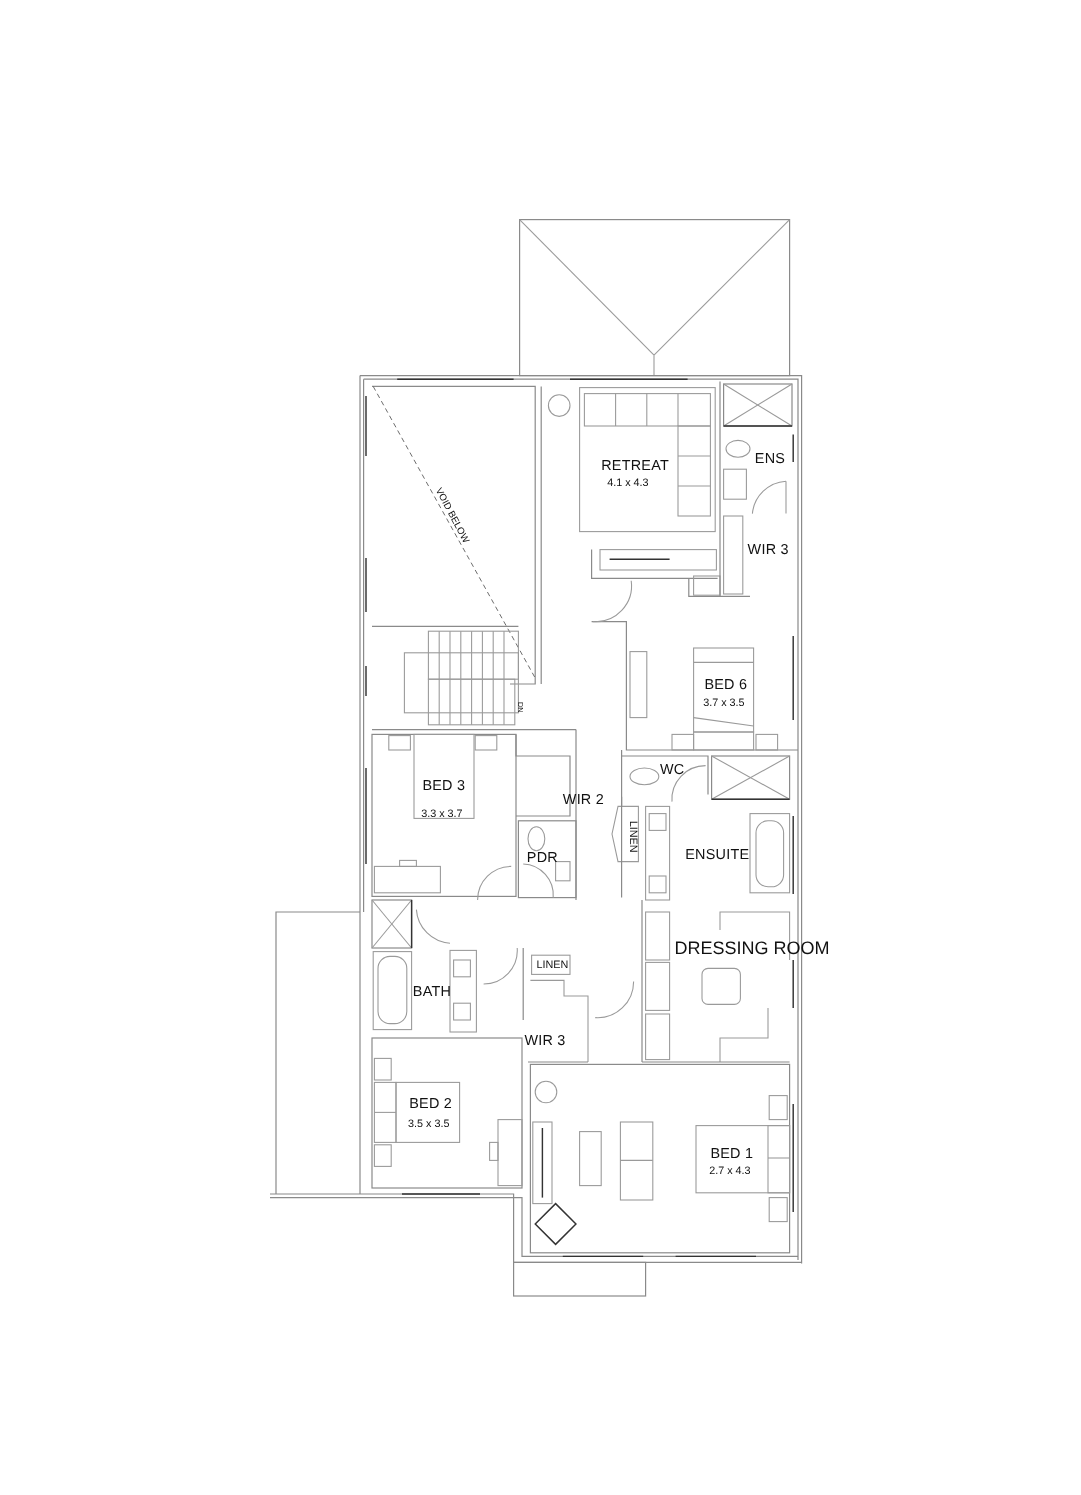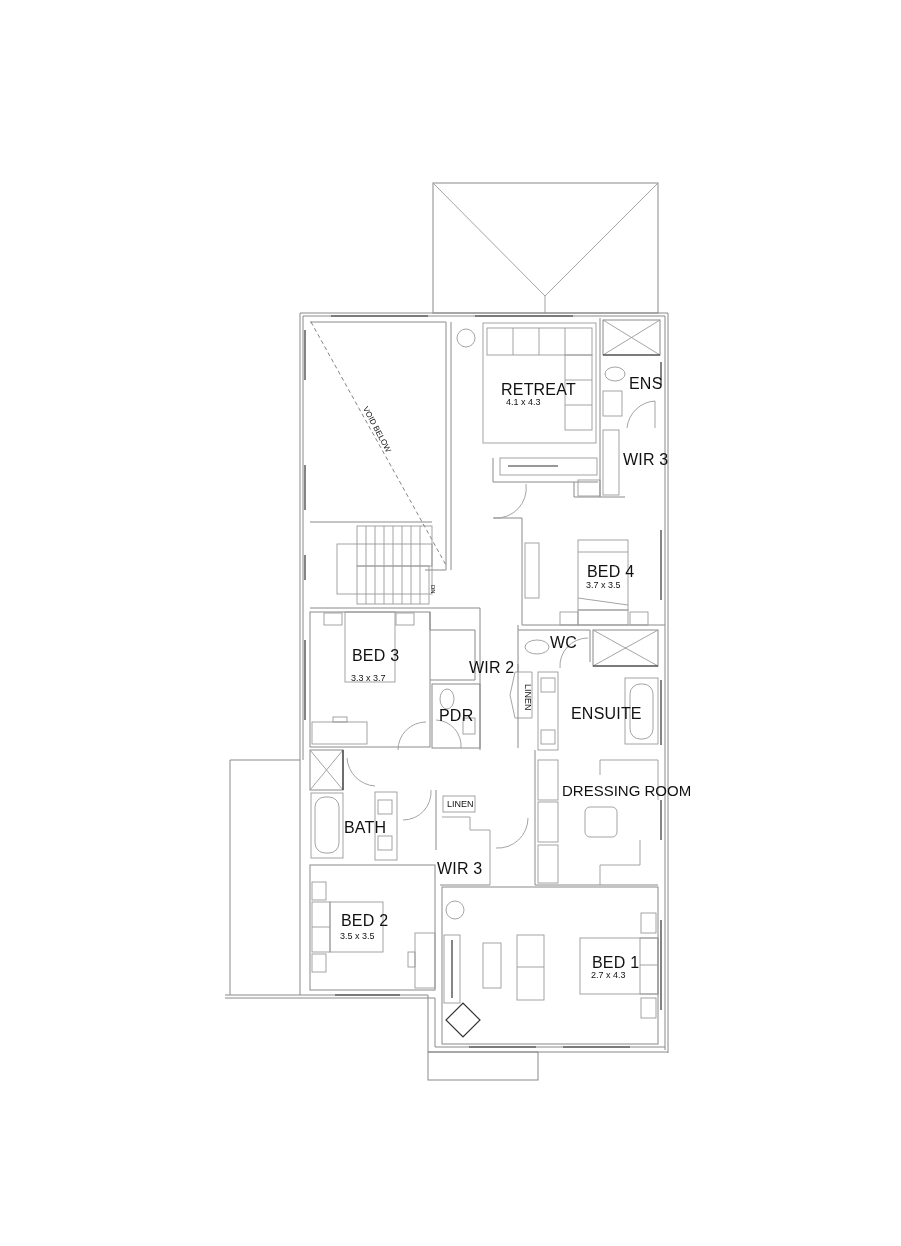--- a/index.html
+++ b/index.html
@@ -2,21 +2,21 @@
 <html><head>
 <meta charset="utf-8">
 <style>
   html, body { margin: 0; padding: 0; background: #ffffff; }
   body { width: 901px; height: 1246px; position: relative; overflow: hidden; font-family: "Liberation Sans", "DejaVu Sans", sans-serif; }
   svg { position: absolute; left: 0; top: 0; }
   .w { fill: none; stroke: #8a8a8a; stroke-width: 1; }
   .wd { fill: none; stroke: #333; stroke-width: 1.2; }
   .f { fill: none; stroke: #9a9a9a; stroke-width: 0.9; }
   .dash { fill: none; stroke: #666; stroke-width: 0.8; stroke-dasharray: 4 3; }
-  .lbl { position: absolute; color: #111; font-size: 16px; letter-spacing: 0.2px; white-space: nowrap; line-height: 1; }
+  .lbl { position: absolute; color: #111; font-size: 12px; letter-spacing: 0.2px; white-space: nowrap; line-height: 1; }
   .dim { position: absolute; color: #111; font-size: 9px; white-space: nowrap; line-height: 1; }
   .vlbl { position: absolute; color: #111; font-size: 9px; white-space: nowrap; transform-origin: left top; }
 </style>
 </head>
 <body>
 
 <svg width="901" height="1246" viewBox="0 0 901 1246">
 
   <g>
     <rect class="w" x="433" y="183" width="225" height="130"></rect>
@@ -222,21 +222,21 @@
     <line class="w" x1="518" y1="625" x2="518" y2="672"></line>
   </g>
 </svg>
 
 <div class="lbl" style="left:501px;top:382px;">RETREAT</div>
 <div class="dim" style="left:506px;top:398px;">4.1 x 4.3</div>
 
 <div class="lbl" style="left:629px;top:376px;">ENS</div>
 <div class="lbl" style="left:623px;top:452px;">WIR 3</div>
 
-<div class="lbl" style="left:587px;top:564px;">BED 4</div>
+<div class="lbl" style="left:587px;top:564px;">BED 6</div>
 <div class="dim" style="left:586px;top:581px;">3.7 x 3.5</div>
 
 <div class="lbl" style="left:352px;top:648px;">BED 3</div>
 <div class="dim" style="left:351px;top:674px;">3.3 x 3.7</div>
 
 <div class="lbl" style="left:424px;top:660px;margin-left:45px;">WIR 2</div>
 <div class="lbl" style="left:439px;top:708px;">PDR</div>
 
 <div class="lbl" style="left:550px;top:635px;">WC</div>
 <div class="vlbl" style="left:533px;top:684px;transform:rotate(90deg);">LINEN</div>

